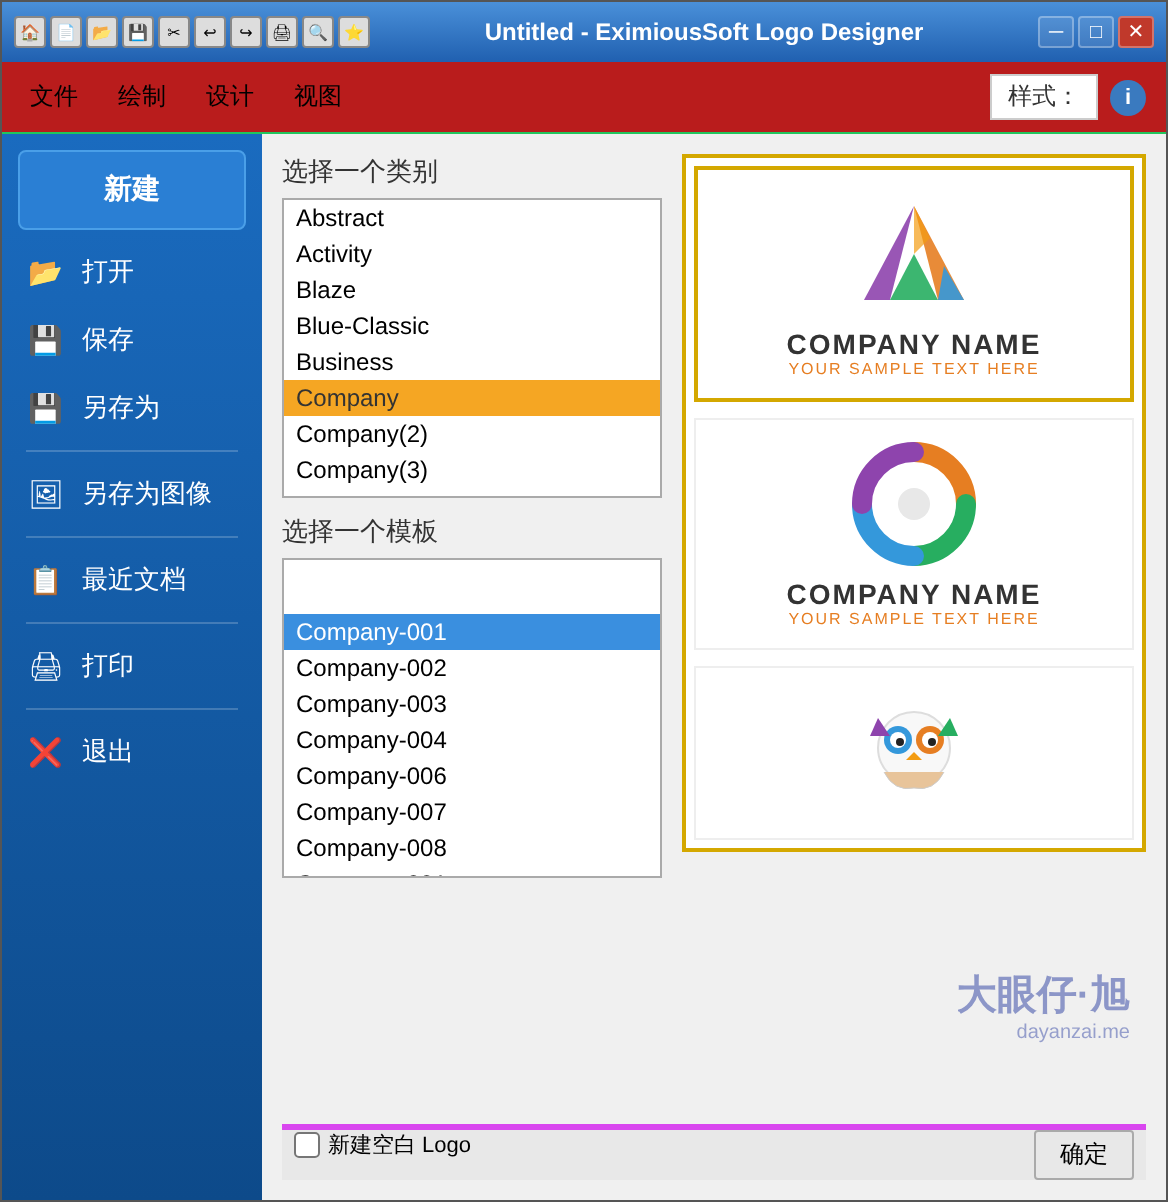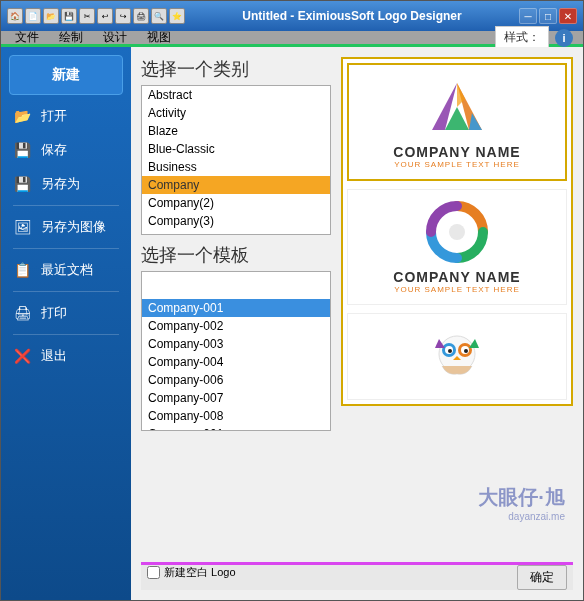--- a/index.html
+++ b/index.html
@@ -74,23 +74,23 @@
       color: white;
       cursor: pointer;
       border: 1px solid rgba(255,255,255,0.3);
       border-radius: 2px;
       background: rgba(255,255,255,0.1);
     }
     .win-btn.close { background: #c0392b; }
 
     
     .menu-bar {
-      height: 16px;
-      background: #a3a3a3;
-      border-bottom: 3px solid #22c55e;
+      height: 36px;
+      background: #b91c1c;
+      border-bottom: 1px solid #22c55e;
       display: flex;
       align-items: center;
       padding: 0 4px;
       flex-shrink: 0;
     }
 
     .menu-item {
       padding: 4px 10px;
       font-size: 12px;
       cursor: pointer;
@@ -201,21 +201,21 @@
 
     .left-panels {
       display: flex;
       flex-direction: column;
       gap: 8px;
       width: 190px;
       flex-shrink: 0;
     }
 
     .panel-label {
-      font-size: 18px;
+      font-size: 13px;
       color: #333;
       margin-bottom: 4px;
     }
 
     .list-box {
       border: 1px solid #aaa;
       background: white;
       overflow-y: scroll;
       font-size: 12px;
     }

